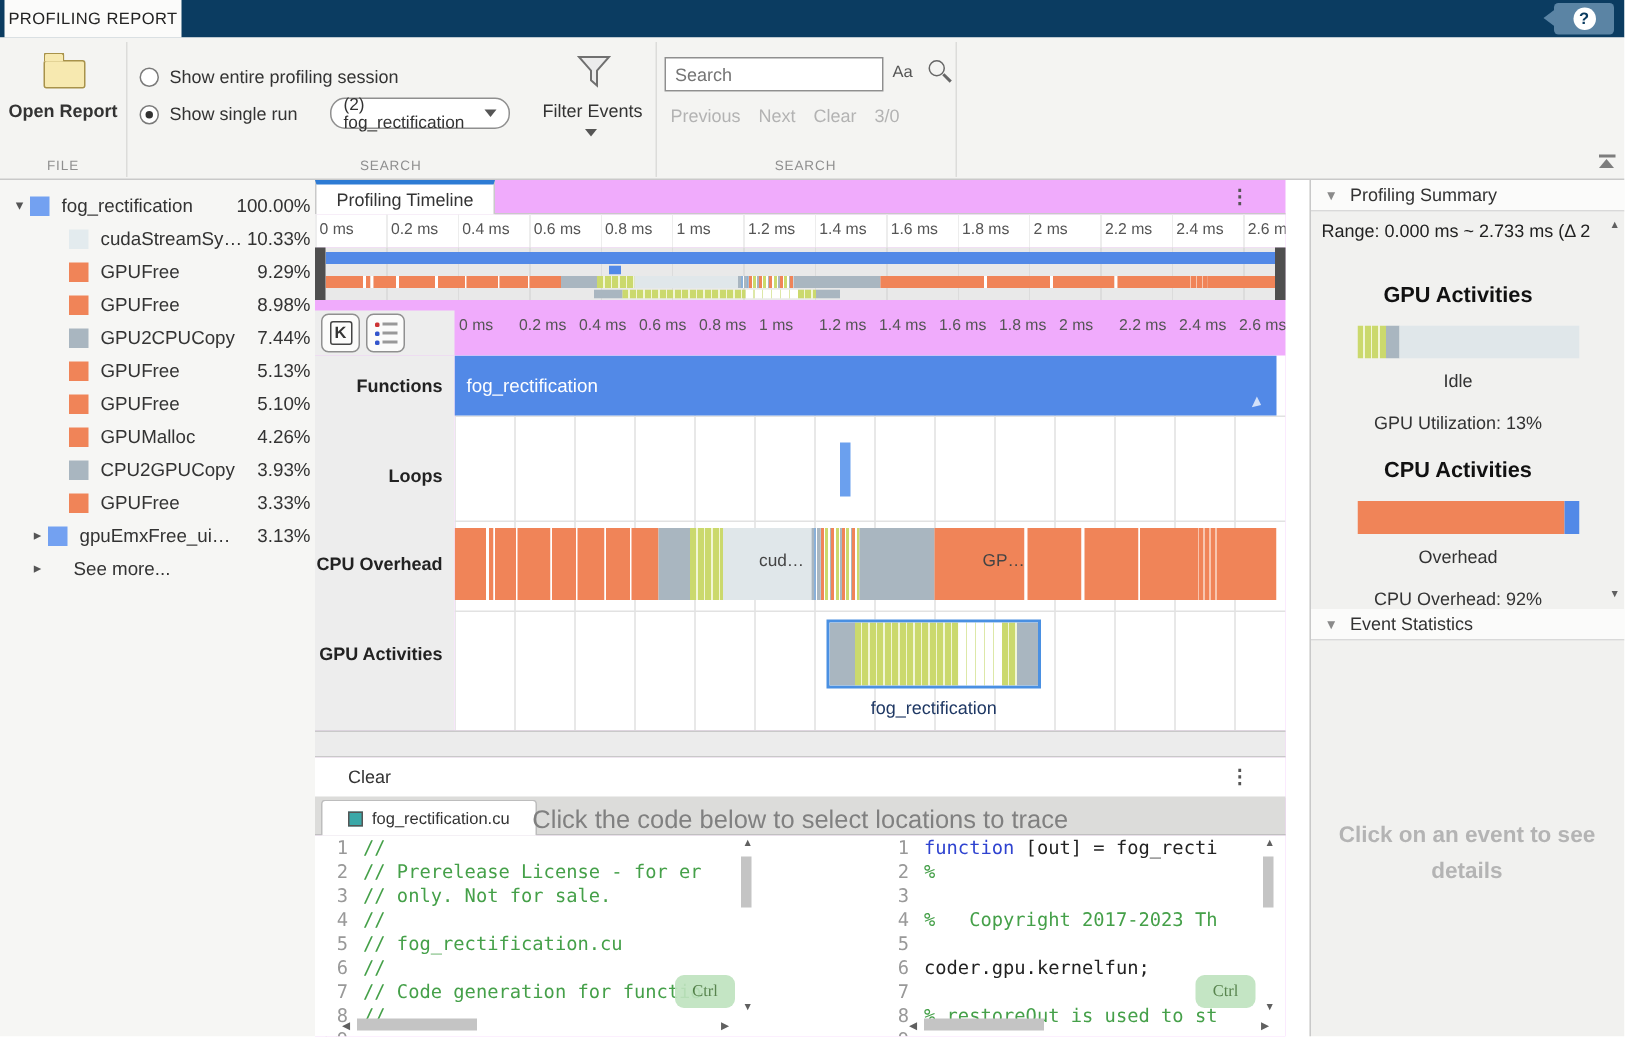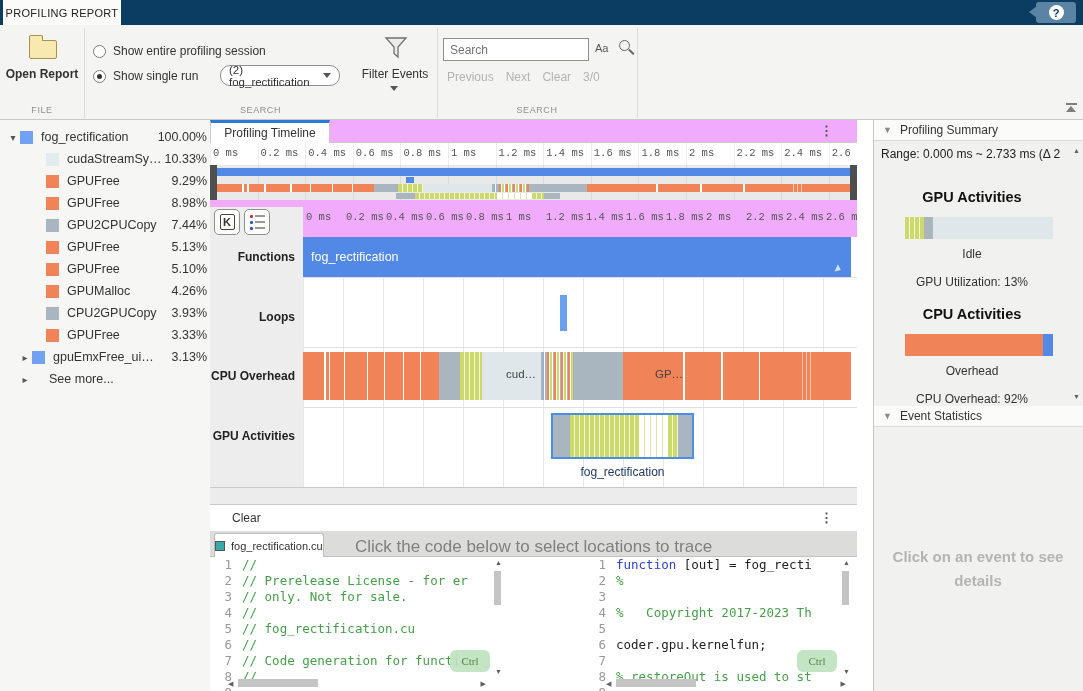--- a/index.html
+++ b/index.html
@@ -67,21 +67,21 @@
   
   #center { left:210px; top:120px; width:647px; height:571px; background:#f0abfc; }
   #tl-tabbar { left:0; top:0; width:647px; height:23px; border-bottom:1px solid #c9c9c9; }
   #tl-tab { position:absolute; left:0; top:0; width:120px; height:23px; background:#fff; border:1px solid #c9c9c9;
     border-bottom:none; border-top:3px solid #2d7bd4; display:flex; align-items:center; justify-content:center; font-size:12px; }
   .kebab { position:absolute; color:#555; font-size:13px; font-weight:bold; }
   #tl-kebab { right:24px; top:3px; }
 
   #ov-axis { left:0; top:23px; width:647px; height:22px; background:#fff; position:absolute; overflow:hidden;
     background-image:repeating-linear-gradient(90deg,#ededed 0 1px,transparent 1px 47.6px); }
-  .tick { position:absolute; top:4px; font-size:10.5px; color:#555; white-space:nowrap;font-family:Liberation Mono, monospace; }
+  .tick { position:absolute; top:4px; font-size:10.5px; color:#555; white-space:nowrap; }
   #ov-strip { left:0; top:45px; width:647px; height:35px; background:#e9e9e9; position:absolute;
     background-image:repeating-linear-gradient(90deg,#dcdcdc 0 1px,transparent 1px 47.6px); }
   .ov-handle { position:absolute; top:0; width:7px; height:35px; background:#4f4f4f; }
   .ov-row { position:absolute; left:7px; right:7px; display:flex; overflow:hidden; }
   .seg { height:100%; flex:0 0 auto; }
   .c-o { background:#f08458; } .c-w { background:#fff; } .c-g { background:#a9b6c0; }
   .c-lg { background:#e0e7ea; } .c-b { background:#5289e7; } .c-t { background:transparent; }
   .c-gs { background:repeating-linear-gradient(90deg,#cbd96d 0 4px,#f2f6d6 4px 5px); }
   .c-ws { background:repeating-linear-gradient(90deg,#fff 0 5px,#dde8a8 5px 6px); }
   .c-ms { background:repeating-linear-gradient(90deg,#f08458 0 2px,#fff 2px 3px,#cbd96d 3px 5px,#fff 5px 6px,#a9b6c0 6px 7px); }
@@ -120,21 +120,21 @@
   #gpu-bar-label { position:absolute; left:248px; top:228px; width:143px; text-align:center; color:#1f3864; font-size:12px; }
 
   #tl-bottom-band { left:0; top:367px; width:647px; height:18px; position:absolute; background:#ececec;
     border-top:1px solid #c9c9c9; border-bottom:1px solid #c9c9c9; }
 
   
   #code-header { left:0; top:385px; width:647px; height:27px; position:absolute; background:#fff; border-bottom:1px solid #dcdcda; }
   #code-title { position:absolute; left:22px; top:6px; font-size:12px; }
   #code-kebab { right:24px; top:5px; }
   #code-tabstrip { left:0; top:412px; width:647px; height:25px; position:absolute; background:#dcdcda; border-bottom:1px solid #c0c0c0; }
-  .code-tab { position:absolute; top:1px; height:24px; display:flex; align-items:center; gap:6px; padding:0 0;
+  .code-tab { position:absolute; top:1px; height:24px; display:flex; align-items:center; gap:6px; padding:0 17px;
     font-size:11px; border:1px solid #bdbdbd; border-bottom:none; border-radius:3px 3px 0 0; }
   #cu-tab { left:4px; background:#fff; }
   #m-tab { right:4px; background:#e2e2e0; }
   .file-sq { width:10px; height:10px; border:1px solid #555; flex:0 0 auto; }
   #code-hint { position:absolute; left:0; right:0; top:5px; text-align:center; color:#808080; font-size:17px; }
 
   #code-area { left:0; top:437px; width:647px; height:134px; position:absolute; background:#fff; overflow:hidden; }
   .code-pane { position:absolute; top:0; height:134px; overflow:hidden; font-family:"DejaVu Sans Mono", monospace; font-size:12.5px; }
   #cu-pane { left:0; width:322px; }
   #m-pane { left:334px; width:313px; }

